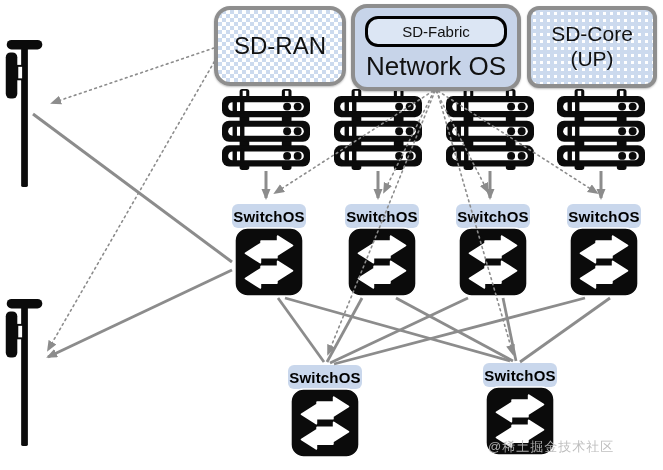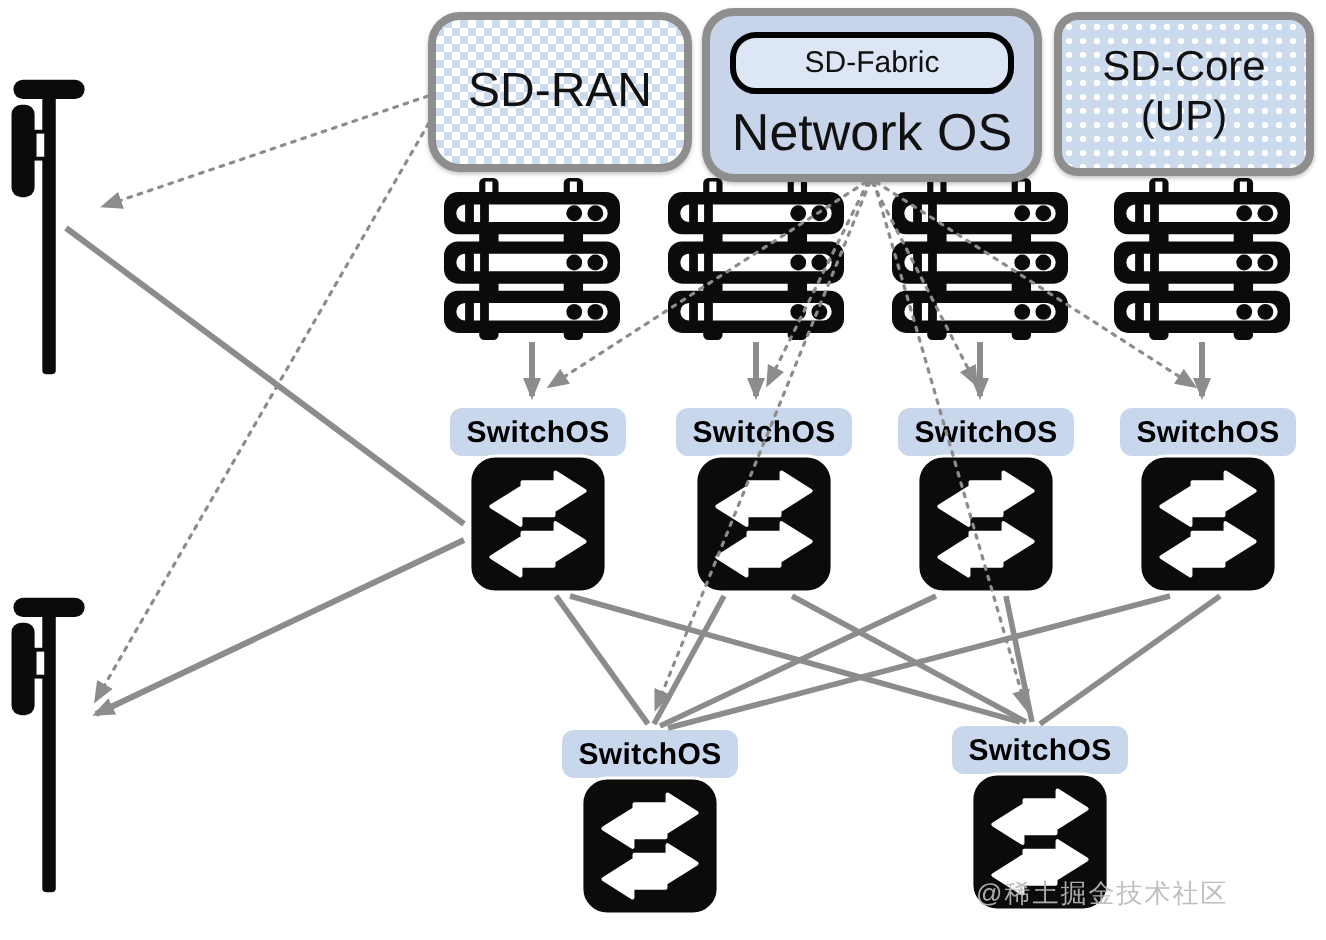--- a/index.html
+++ b/index.html
@@ -33,21 +33,21 @@
     display:flex;align-items:center;justify-content:center;font-size:15px;
   }
   #network-os-label{font-size:26px;margin-top:4px;text-align:right;}
   
   .slot{position:absolute;z-index:10;}
   .server{width:88px;height:85px;}
   #srv1{left:222px;top:87px;} #srv2{left:334px;top:87px;}
   #srv3{left:446px;top:87px;} #srv4{left:557px;top:87px;}
   .switch{width:74px;display:flex;flex-direction:column;align-items:center;}
   .switch-label{
-    width:88px;height:24px;box-sizing:border-box;border-radius:6px;
+    width:74px;height:24px;box-sizing:border-box;border-radius:6px;
     background:#c9d7ec;color:#000;font-size:15px;font-weight:700;
     display:flex;align-items:center;justify-content:center;letter-spacing:.2px;
   }
   .switch-body{width:72px;height:70px;margin-top:-1px;}
   #leaf1{left:232px;top:204px;} #leaf2{left:345px;top:204px;}
   #leaf3{left:456px;top:204px;} #leaf4{left:567px;top:204px;}
   #spine1{left:288px;top:365px;} #spine2{left:483px;top:363px;}
   .antenna{width:42px;height:152px;}
   #antenna-top{left:4px;top:37px;} #antenna-bottom{left:4px;top:296px;}
   

